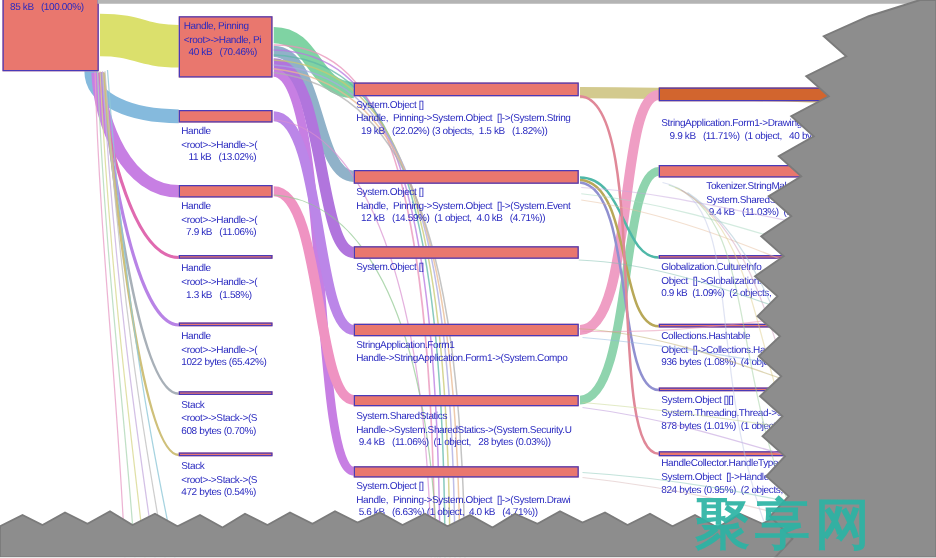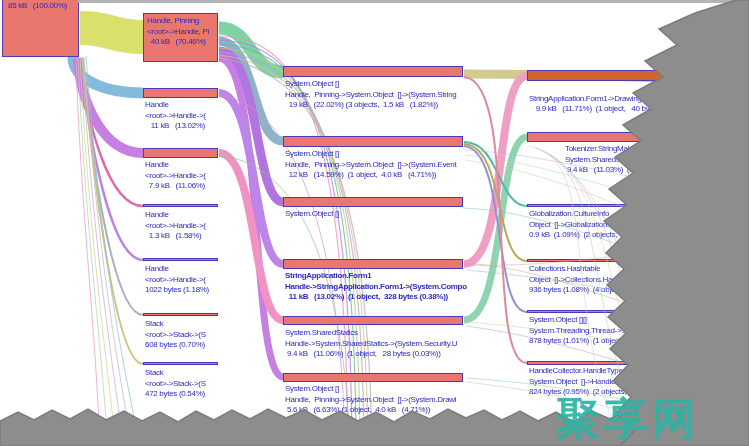--- a/index.html
+++ b/index.html
@@ -67,33 +67,33 @@
       <div class="label" style="left: 8px; top: 1px;"><div>85 kB   (100.00%)</div></div>
       <div class="bar" style="left: 143px; top: 13px; width: 75px; height: 49px; background: rgb(233, 119, 110); border-color: rgb(74, 58, 184);"></div>
       <div class="label" style="left: 147px; top: 16px;"><div>Handle, Pinning</div><div>&lt;root&gt;-&gt;Handle, Pi</div><div>  40 kB   (70.46%)</div></div>
       <div class="bar" style="left: 143px; top: 88px; width: 75px; height: 10px; background: rgb(233, 119, 110); border-color: rgb(74, 58, 184);"></div>
       <div class="label" style="left: 145px; top: 100px;"><div>Handle</div><div>&lt;root&gt;-&gt;Handle-&gt;(</div><div>   11 kB   (13.02%)</div></div>
       <div class="bar" style="left: 143px; top: 148px; width: 75px; height: 10px; background: rgb(233, 119, 110); border-color: rgb(74, 58, 184);"></div>
       <div class="label" style="left: 145px; top: 160px;"><div>Handle</div><div>&lt;root&gt;-&gt;Handle-&gt;(</div><div>  7.9 kB   (11.06%)</div></div>
       <div class="bar" style="left: 143px; top: 204px; width: 75px; height: 3px; background: rgb(233, 119, 110); border-color: rgb(74, 58, 184);"></div>
       <div class="label" style="left: 145px; top: 210px;"><div>Handle</div><div>&lt;root&gt;-&gt;Handle-&gt;(</div><div>  1.3 kB   (1.58%)</div></div>
       <div class="bar" style="left: 143px; top: 258px; width: 75px; height: 3px; background: rgb(233, 119, 110); border-color: rgb(74, 58, 184);"></div>
-      <div class="label" style="left: 145px; top: 264px;"><div>Handle</div><div>&lt;root&gt;-&gt;Handle-&gt;(</div><div>1022 bytes (1.18%)</div></div>
+      <div class="label" style="left: 145px; top: 264px;"><div>Handle</div><div>&lt;root&gt;-&gt;Handle-&gt;(</div><div>1022 bytes (65.42%)</div></div>
       <div class="bar" style="left: 143px; top: 313px; width: 75px; height: 3px; background: rgb(233, 119, 110); border-color: rgb(74, 58, 184);"></div>
       <div class="label" style="left: 145px; top: 319px;"><div>Stack</div><div>&lt;root&gt;-&gt;Stack-&gt;(S</div><div>608 bytes (0.70%)</div></div>
       <div class="bar" style="left: 143px; top: 362px; width: 75px; height: 3px; background: rgb(233, 119, 110); border-color: rgb(74, 58, 184);"></div>
       <div class="label" style="left: 145px; top: 368px;"><div>Stack</div><div>&lt;root&gt;-&gt;Stack-&gt;(S</div><div>472 bytes (0.54%)</div></div>
       <div class="bar" style="left: 283px; top: 66px; width: 180px; height: 11px; background: rgb(233, 119, 110); border-color: rgb(74, 58, 184);"></div>
       <div class="label" style="left: 285px; top: 79px;"><div>System.Object []</div><div>Handle,  Pinning-&gt;System.Object  []-&gt;(System.String</div><div>  19 kB   (22.02%) (3 objects,  1.5 kB   (1.82%))</div></div>
       <div class="bar" style="left: 283px; top: 136px; width: 180px; height: 11px; background: rgb(233, 119, 110); border-color: rgb(74, 58, 184);"></div>
       <div class="label" style="left: 285px; top: 149px;"><div>System.Object []</div><div>Handle,  Pinning-&gt;System.Object  []-&gt;(System.Event</div><div>  12 kB   (14.59%)  (1 object,  4.0 kB   (4.71%))</div></div>
       <div class="bar" style="left: 283px; top: 197px; width: 180px; height: 10px; background: rgb(233, 119, 110); border-color: rgb(74, 58, 184);"></div>
       <div class="label" style="left: 285px; top: 209px;"><div>System.Object []</div></div>
       <div class="bar" style="left: 283px; top: 259px; width: 180px; height: 10px; background: rgb(233, 119, 110); border-color: rgb(74, 58, 184);"></div>
-      <div class="label" style="left: 285px; top: 271px; font-weight: bold;"><div>StringApplication.Form1</div><div>Handle-&gt;StringApplication.Form1-&gt;(System.Compo</div><div>  11 kB   (13.02%)  (1 object,  328 bytes (0.38%))</div></div>
+      <div class="label" style="left: 285px; top: 271px;"><div>StringApplication.Form1</div><div>Handle-&gt;StringApplication.Form1-&gt;(System.Compo</div></div>
       <div class="bar" style="left: 283px; top: 316px; width: 180px; height: 9px; background: rgb(233, 119, 110); border-color: rgb(74, 58, 184);"></div>
       <div class="label" style="left: 285px; top: 328px;"><div>System.SharedStatics</div><div>Handle-&gt;System.SharedStatics-&gt;(System.Security.U</div><div> 9.4 kB   (11.06%)  (1 object,   28 bytes (0.03%))</div></div>
       <div class="bar" style="left: 283px; top: 373px; width: 180px; height: 9px; background: rgb(233, 119, 110); border-color: rgb(74, 58, 184);"></div>
       <div class="label" style="left: 285px; top: 384px;"><div>System.Object []</div><div>Handle,  Pinning-&gt;System.Object  []-&gt;(System.Drawi</div><div> 5.6 kB   (6.63%) (1 object,  4.0 kB   (4.71%))</div></div>
       <div class="bar" style="left: 527px; top: 70px; width: 184px; height: 11px; background: rgb(210, 101, 46); border-color: rgb(74, 58, 184);"></div>
       <div class="label" style="left: 529px; top: 83px; text-align: right;"><div>Drawing.Icon</div><div>StringApplication.Form1-&gt;Drawing.Icon-&gt;(Byte [])</div><div> 9.9 kB   (11.71%)  (1 object,   40 bytes (0.05%))</div></div>
       <div class="bar" style="left: 527px; top: 132px; width: 184px; height: 10px; background: rgb(233, 119, 110); border-color: rgb(74, 58, 184);"></div>
       <div class="label" style="left: 529px; top: 144px; margin-left: 36px;"><div>Tokenizer.StringMaker</div><div>System.SharedStatics-&gt;Tokenizer.StringMaker-&gt;(Sys</div><div> 9.4 kB   (11.03%)  (1 object,   32 bytes (0.04%))</div></div>
       <div class="bar" style="left: 527px; top: 204px; width: 184px; height: 3px; background: rgb(233, 119, 110); border-color: rgb(74, 58, 184);"></div>
       <div class="label" style="left: 529px; top: 209px;"><div>Globalization.CultureInfo</div><div>Object  []-&gt;Globalization.CultureInfo-&gt;(Globalization</div><div>0.9 kB  (1.09%)  (2 objects,  136 bytes (0.16%))</div></div>

